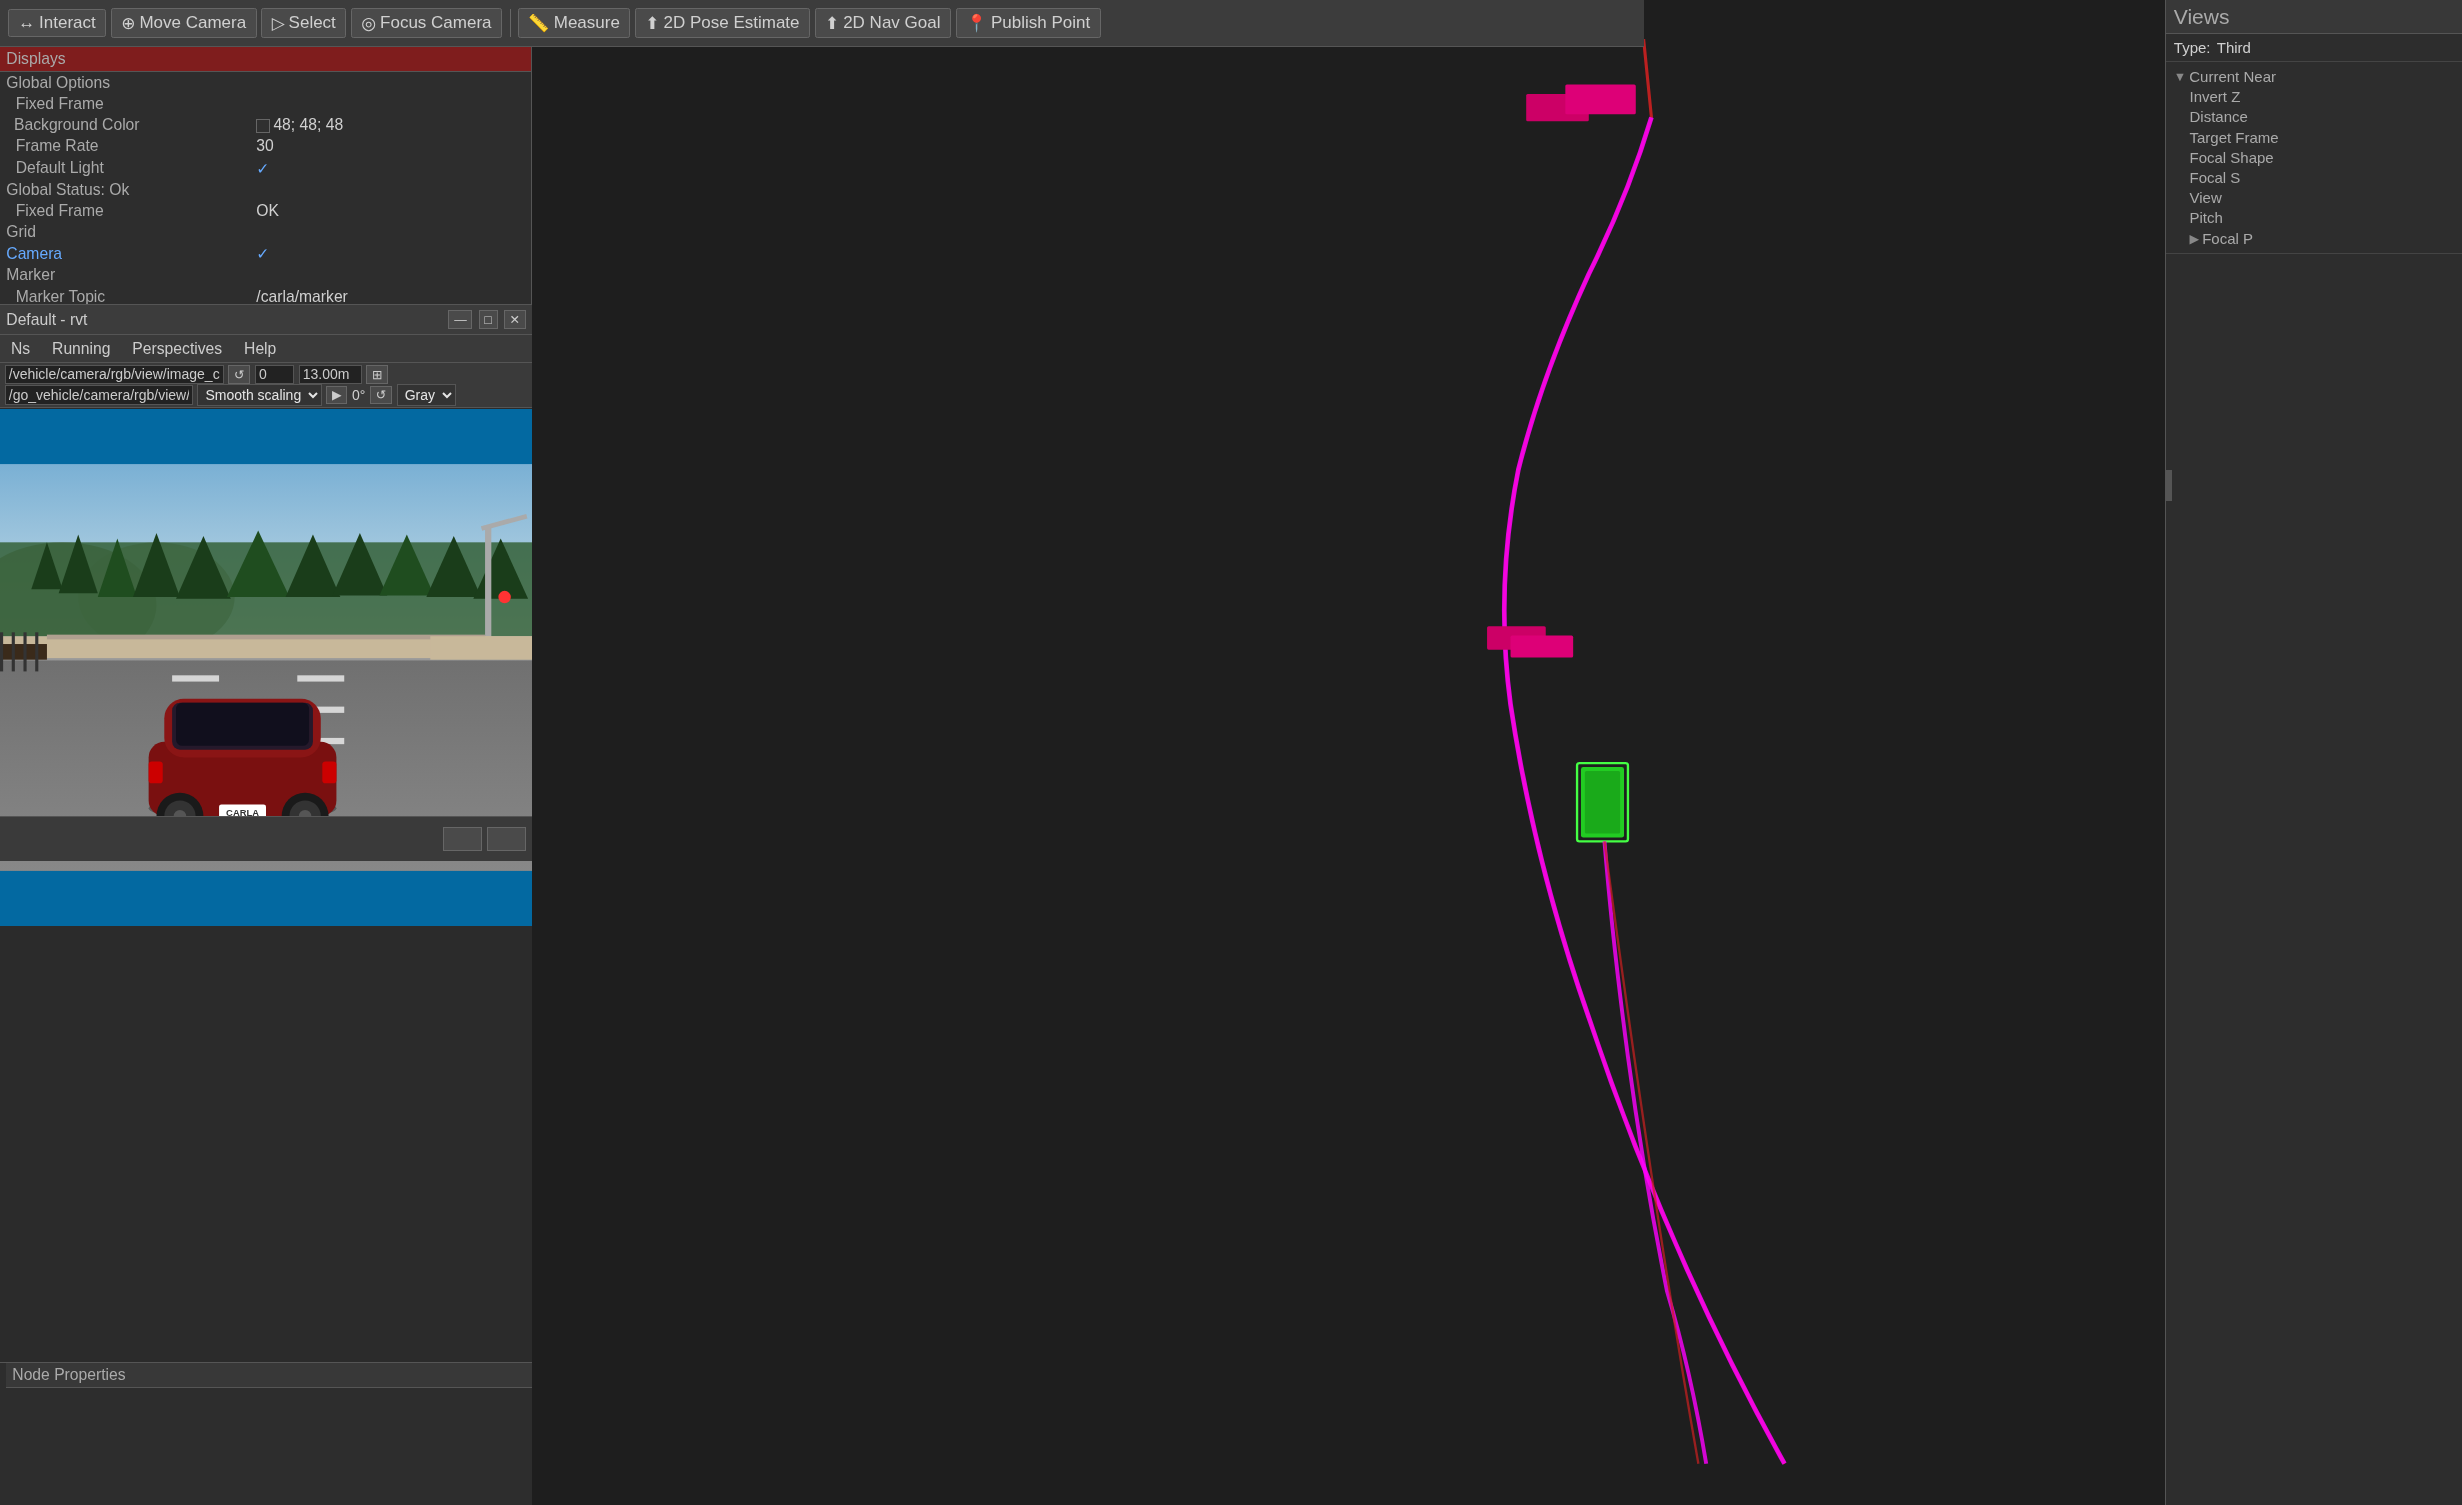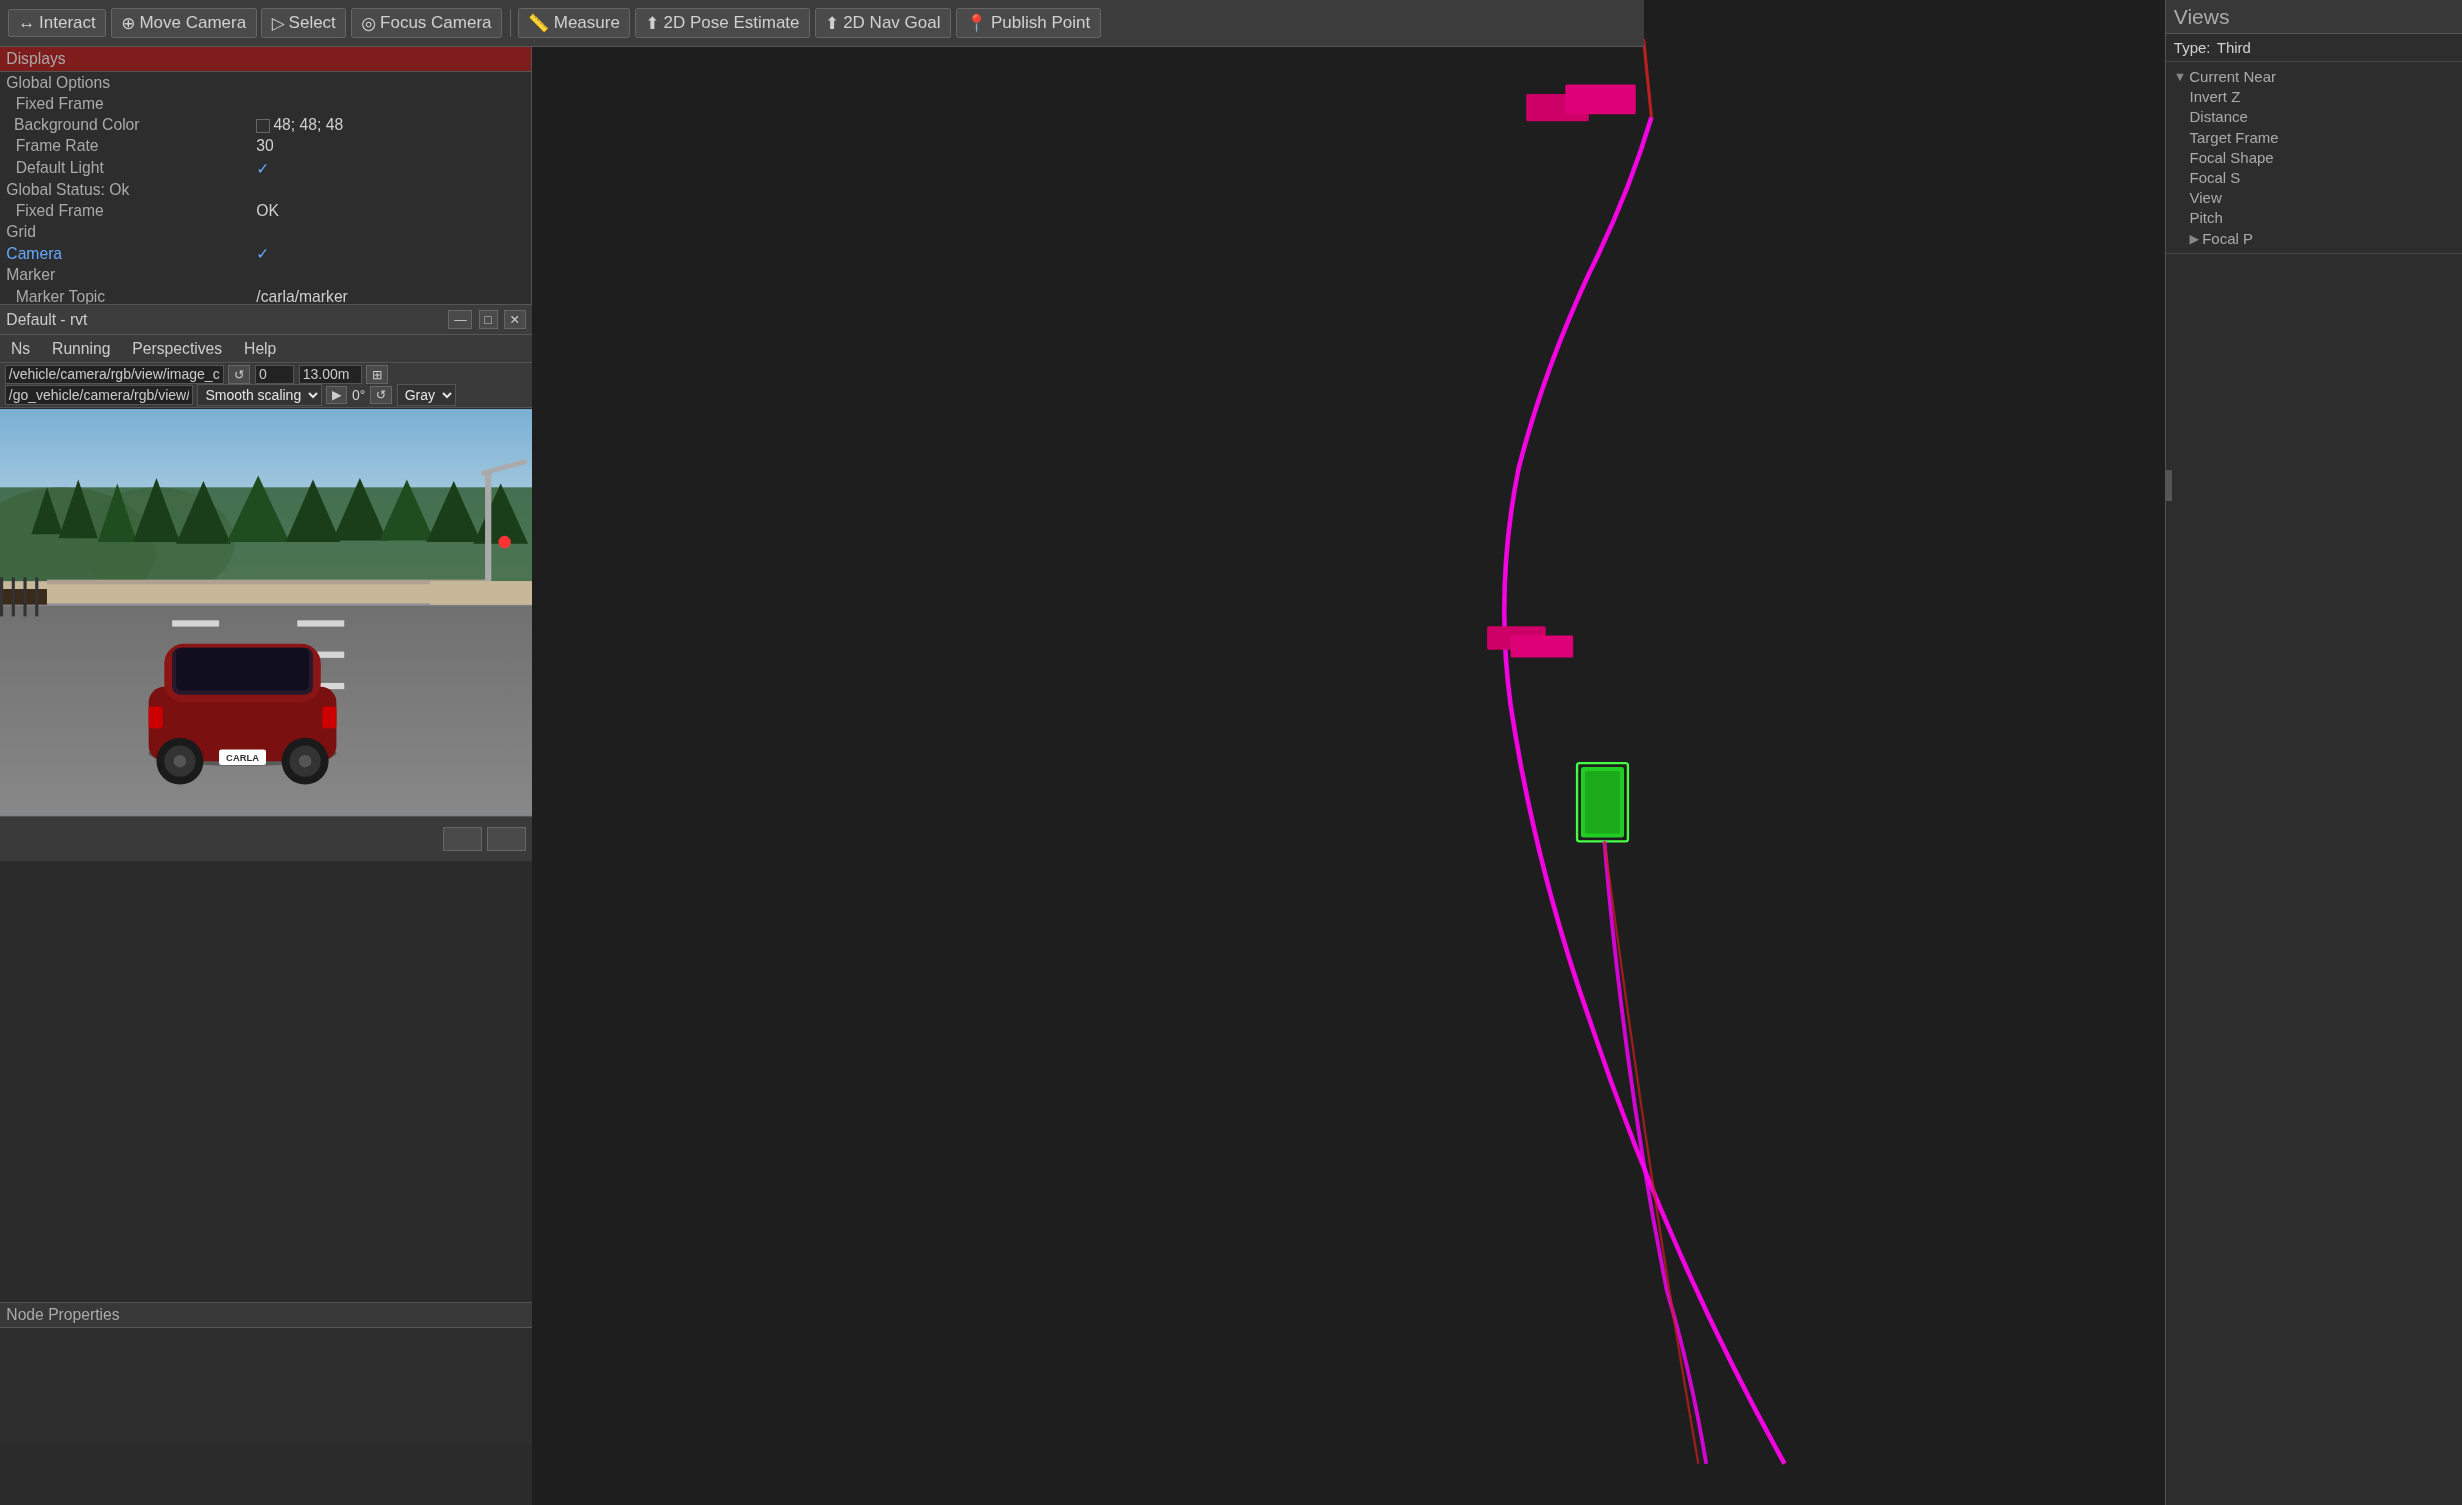--- a/index.html
+++ b/index.html
@@ -173,21 +173,21 @@
       padding: 0.8px 4.7px;
       cursor: pointer;
     }
 
     
     #camera-viewport {
       position: absolute;
       top: 409px;
       left: 0;
       width: 532px;
-      height: 407px;
+      height: 517px;
       background: #0369a1;
       overflow: hidden;
     }
 
     
     #road-scene {
       width: 100%;
       height: 100%;
     }
 
@@ -258,26 +258,27 @@
 
     
     #map-svg {
       width: 100%;
       height: 100%;
     }
 
     
     #panel-bottom {
       position: absolute;
-      top: 1302px;
+      top: 1362px;
       left: 0;
       width: 532px;
       height: 144px;
       background: #2d2d2d;
       border-top: 0.8px solid #555;
+      padding-left: 6px;
     }
     .panel-bottom-title {
       padding: 3.1px 6.3px;
       background: #383838;
       border-bottom: 0.8px solid #555;
       font-size: 15.7px;
       color: #aaa;
     }
   </style>
 </head>

